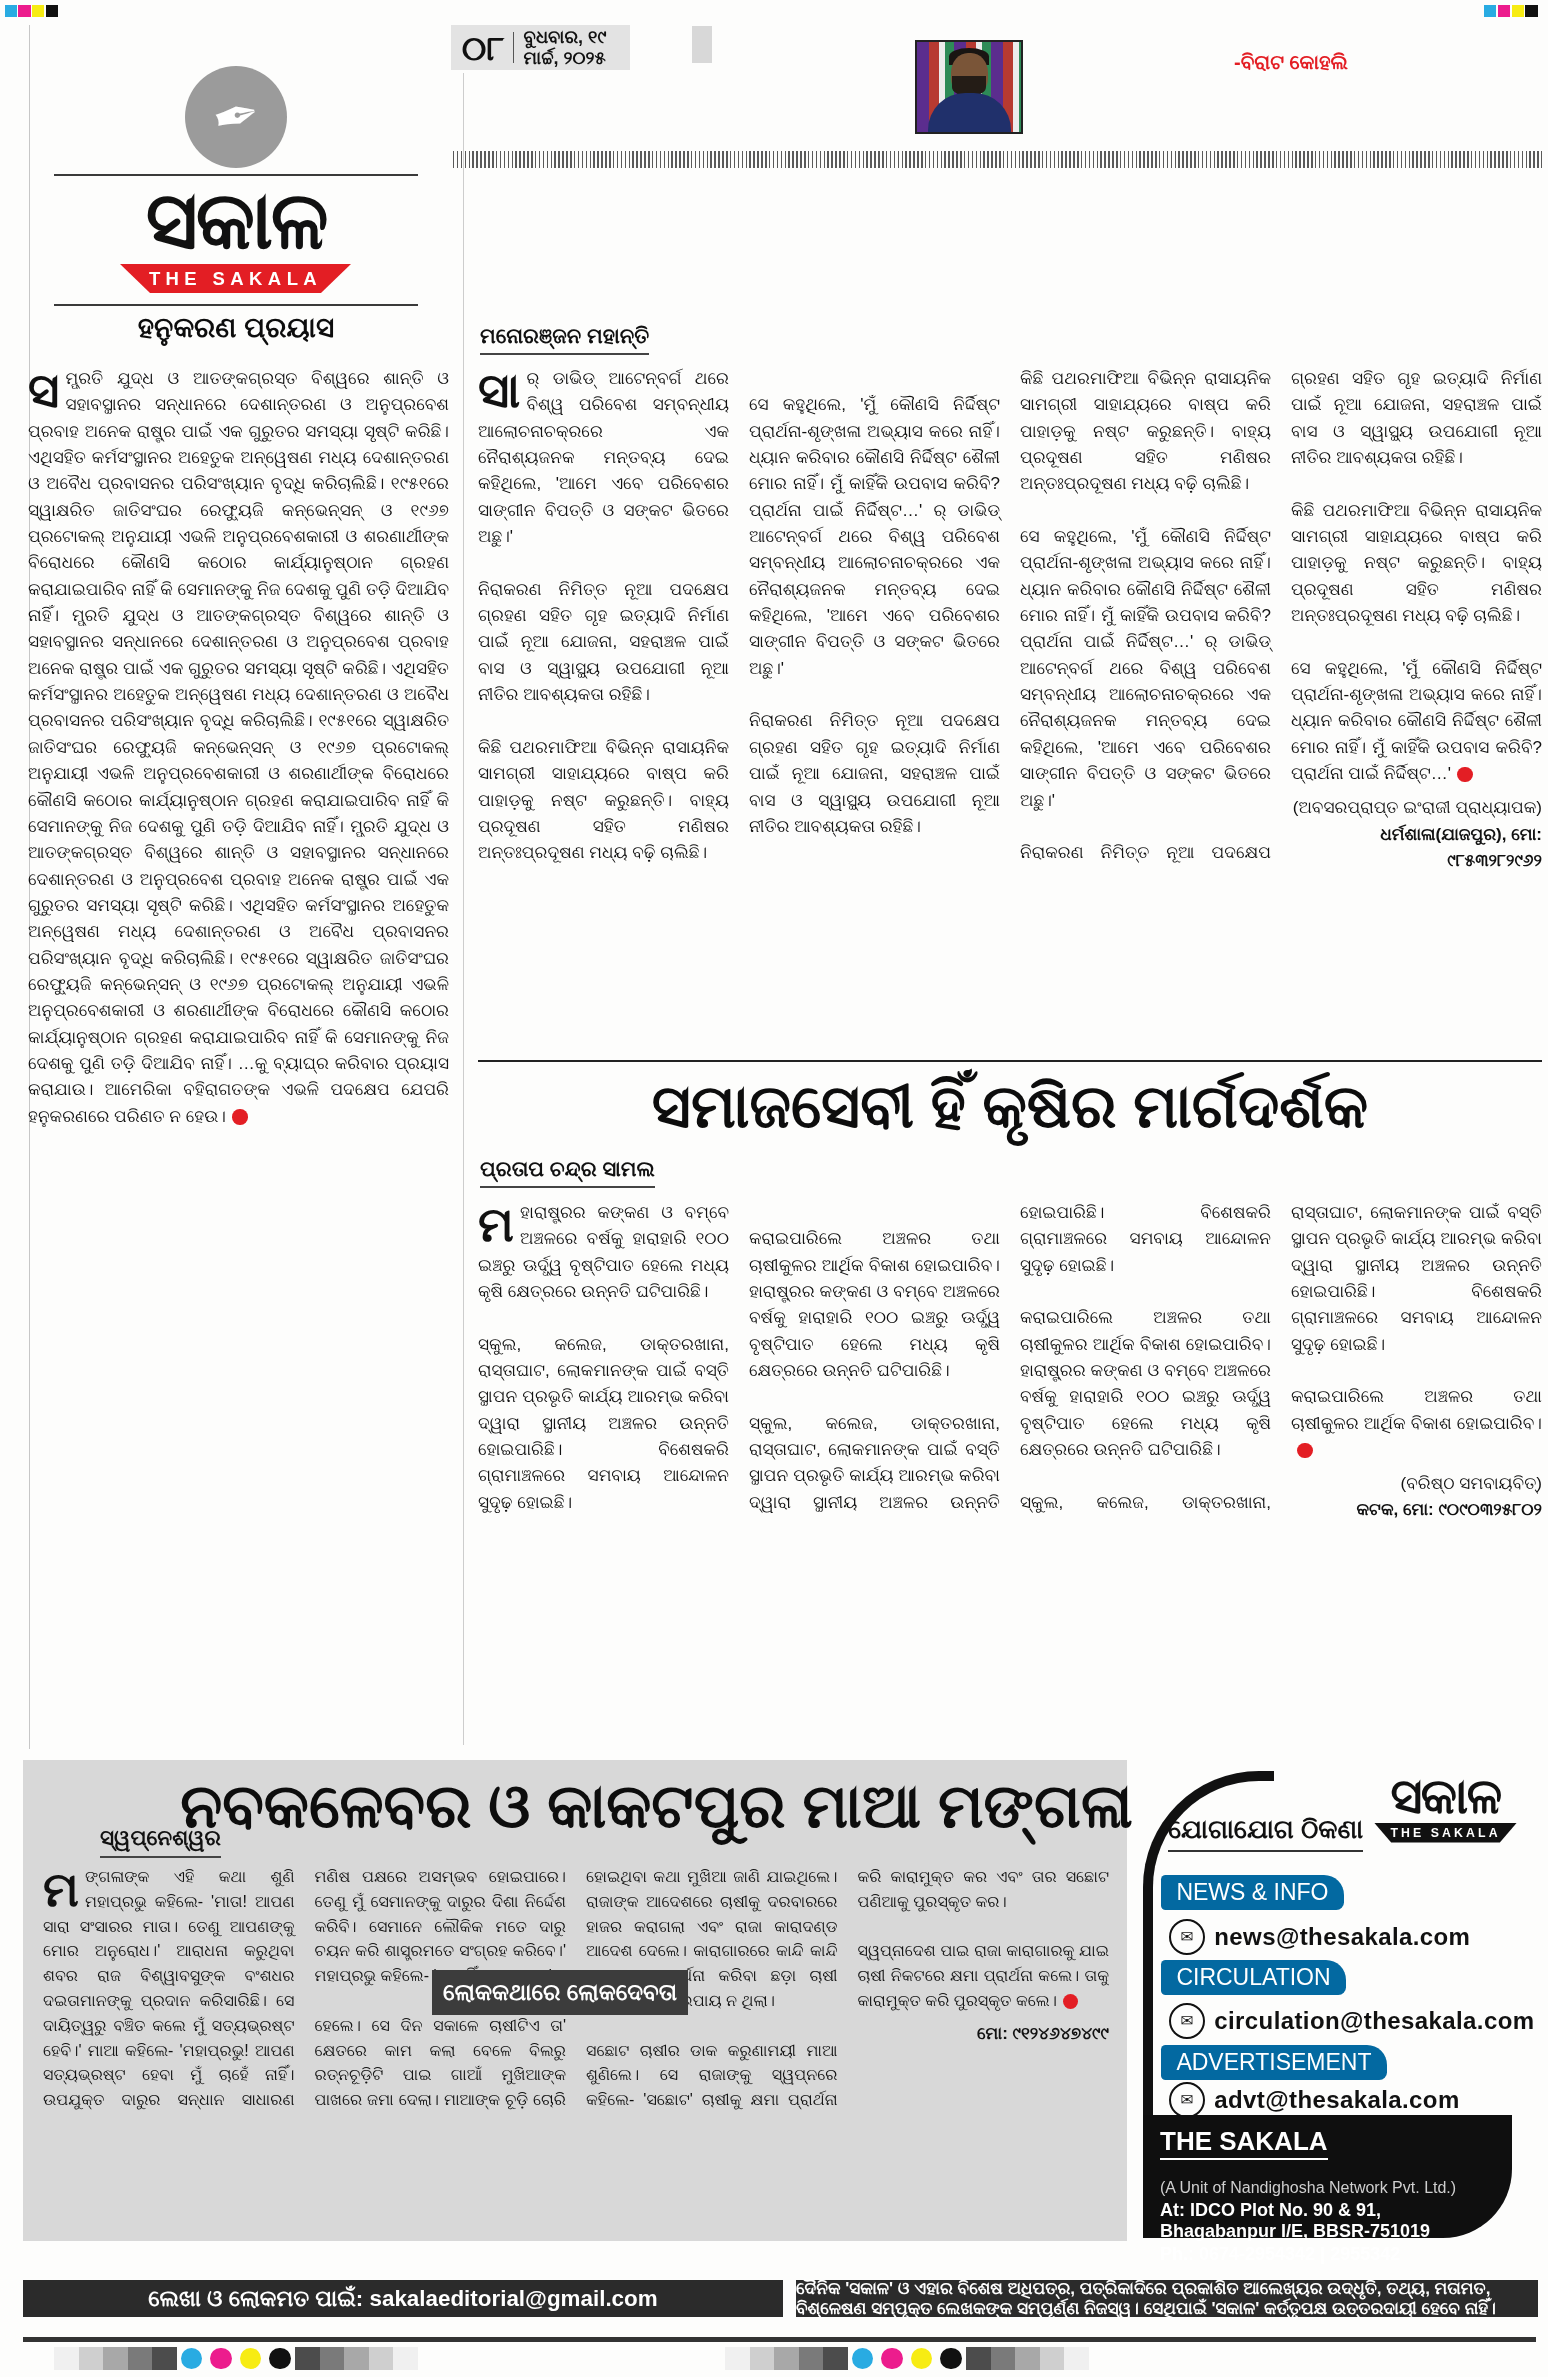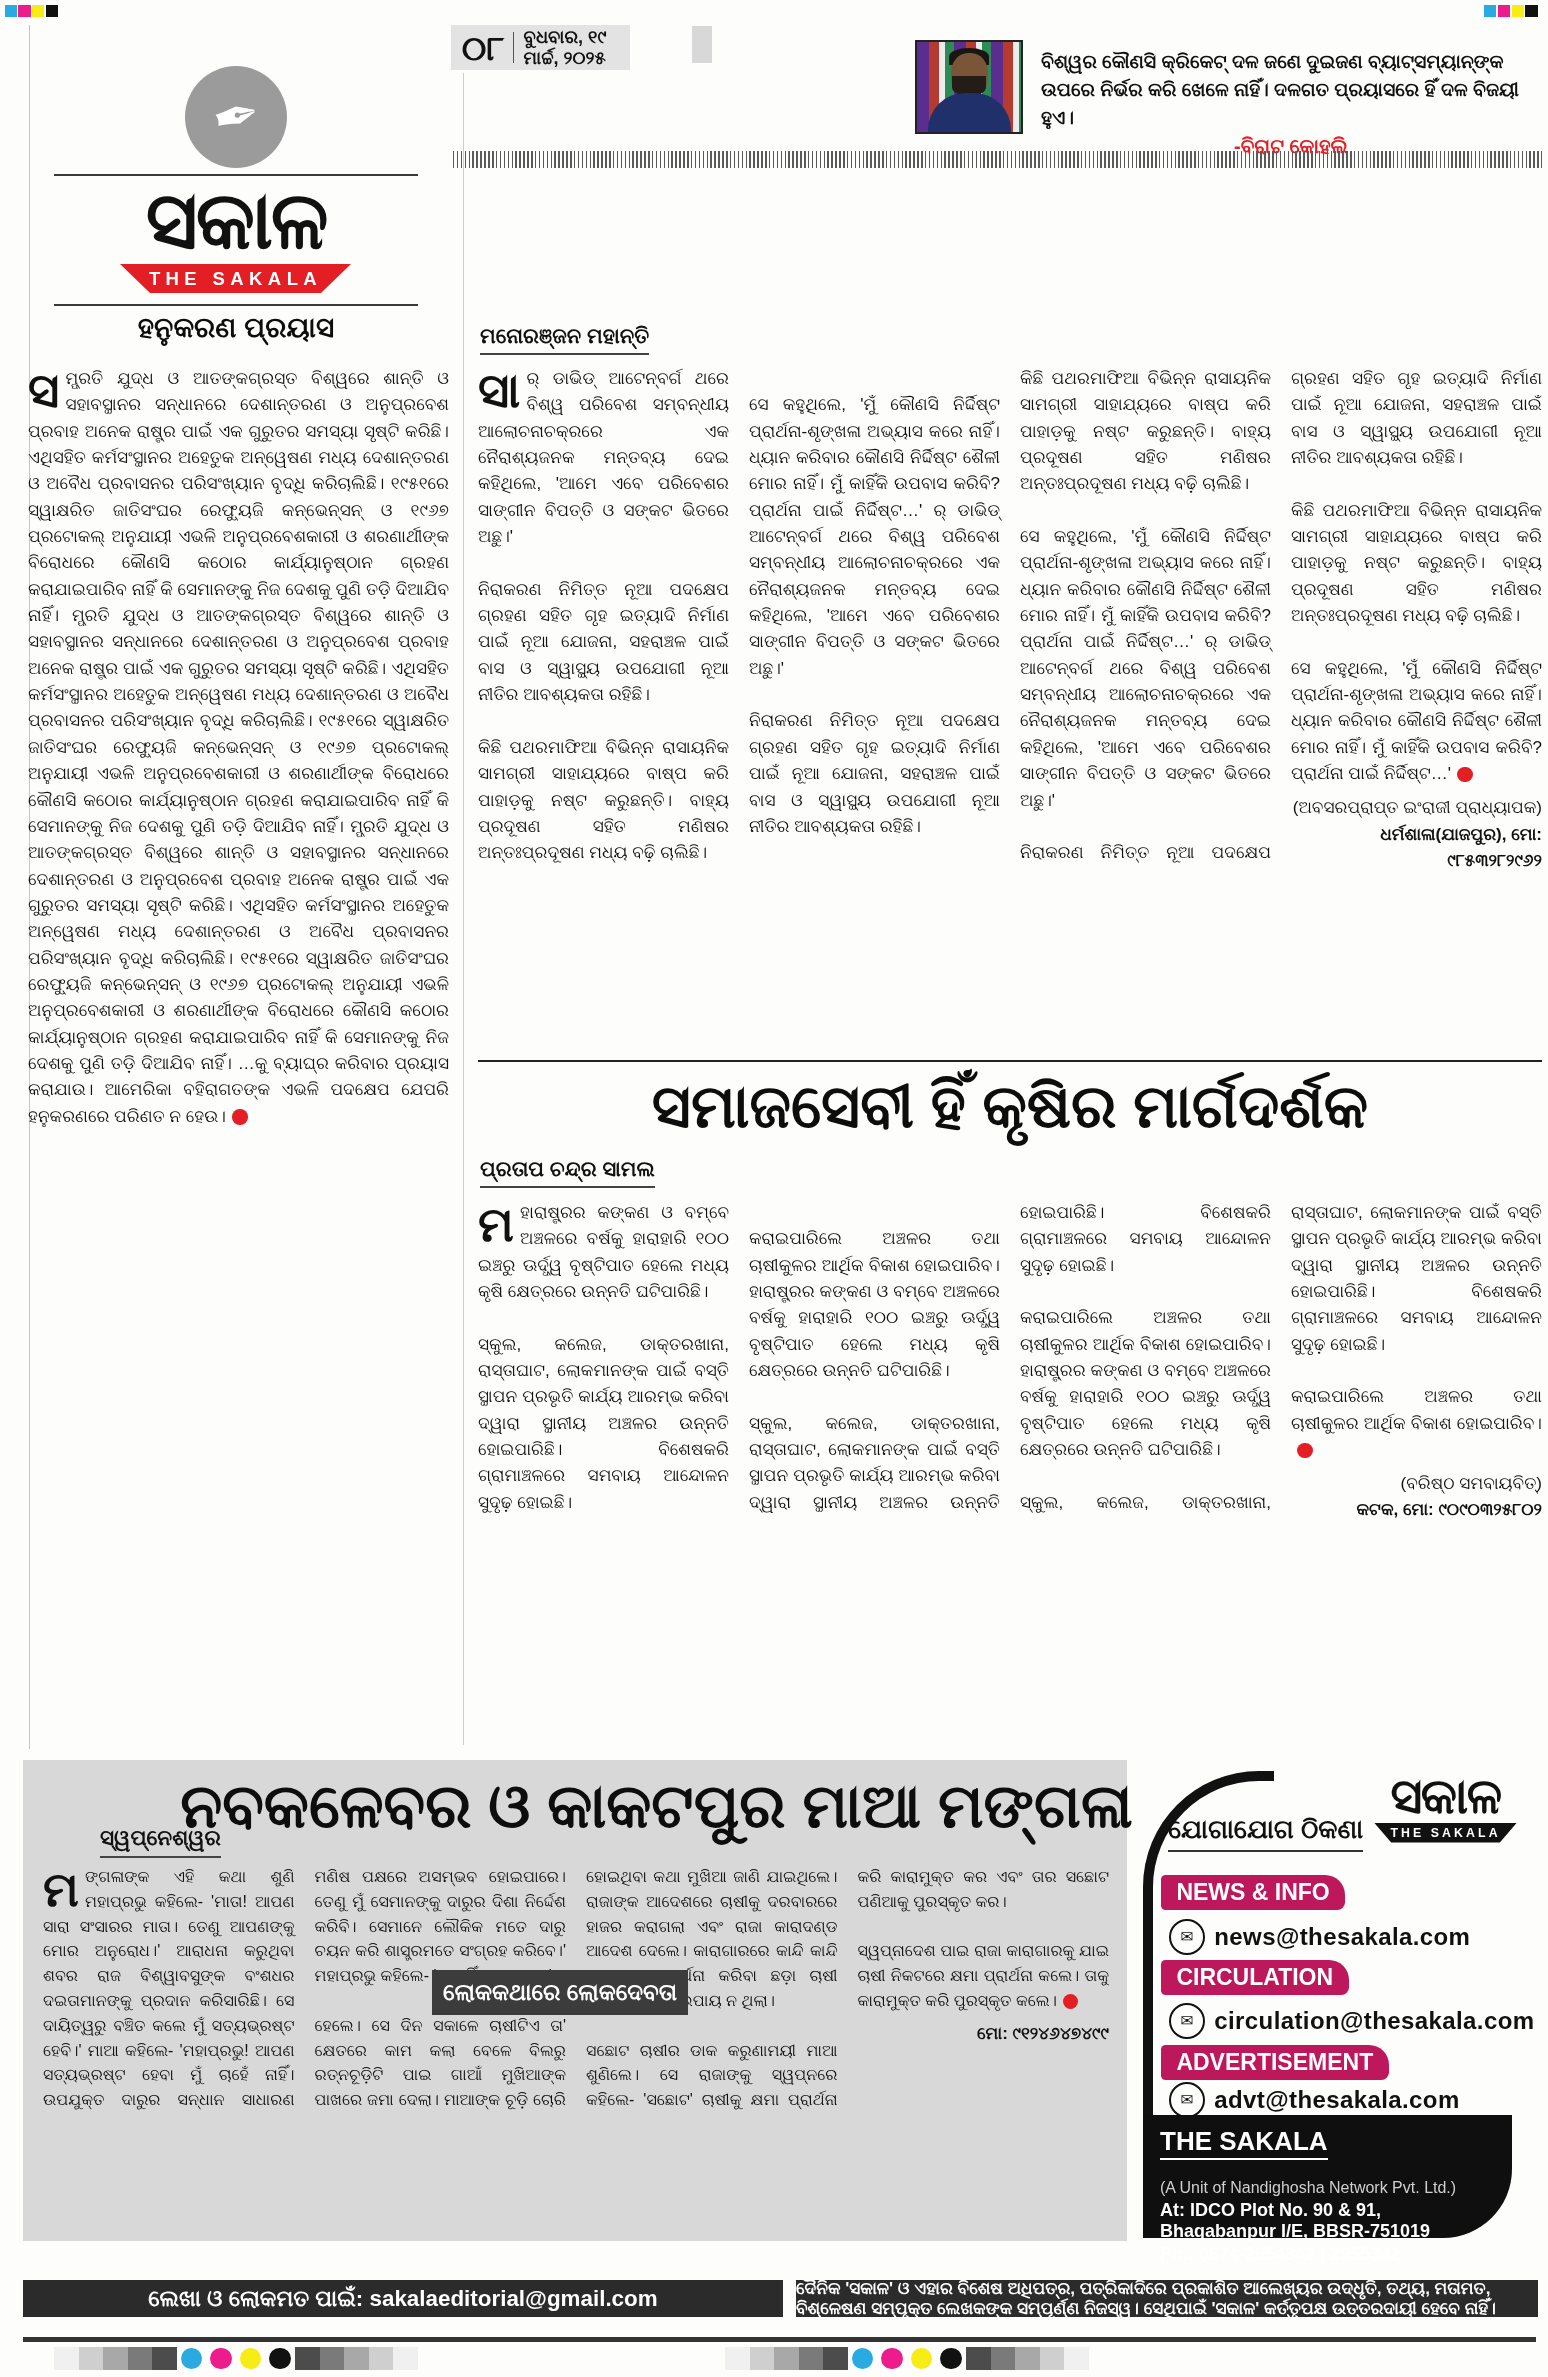--- a/index.html
+++ b/index.html
@@ -60,21 +60,21 @@
   .inset{left:432px;top:1970px;width:256px;height:45px;background:#3c3c3c;color:#fff;
          font-size:23px;font-weight:800;text-align:center;line-height:45px;}
 
   
   .contact-frame{left:1143px;top:1771px;width:131px;height:467px;border-left:10px solid #111;border-top:10px solid #111;border-top-left-radius:116px;box-sizing:border-box;}
   .contact-title{left:1168px;top:1814px;font-size:26px;font-weight:900;border-bottom:2.3px solid #333;padding-bottom:5px;}
   .mini-mast{left:1357px;top:1772px;width:177px;text-align:center;}
   .mini-name{font-size:49px;font-weight:900;letter-spacing:-1.5px;line-height:1;}
   .mini-banner{margin:1.5px auto 0;width:143px;height:20px;background:#111;clip-path:polygon(0 0,100% 0,88% 100%,12% 100%);
                color:#fff;font-size:12.3px;font-weight:800;letter-spacing:3.1px;line-height:20px;}
-  .pill{background:#be185d;color:#fff;font-weight:700;font-size:23px;padding:3.9px 15.4px;border-radius:4.6px 20px 7.7px 4.6px;display:inline-block;}
+  .pill{background:#0369a1;color:#fff;font-weight:400;font-size:23px;padding:3.9px 15.4px;border-radius:4.6px 20px 7.7px 4.6px;display:inline-block;}
   .mailrow{display:flex;align-items:center;gap:9.3px;}
   .env{width:32px;height:32px;border:2.3px solid #111;border-radius:50%;display:flex;align-items:center;justify-content:center;font-size:15.4px;flex:none;}
   .mail{font-size:24px;font-weight:700;letter-spacing:0.4px;}
   .addr{left:1143px;top:2115px;width:369px;height:123px;background:#0f0f0f;border-bottom-right-radius:69px;color:#fff;padding:10.8px 17px;box-sizing:border-box;}
   .addr-title{font-size:26px;font-weight:900;border-bottom:2.3px solid #fff;display:inline-block;padding-bottom:1.5px;}
   .addr-sub{font-size:16px;color:#cfcfcf;margin-top:19px;}
   .addr-line{font-size:18px;font-weight:700;margin-top:2.3px;}
 
   
   .fbar{background:#2b2b2b;color:#fff;height:37px;display:flex;align-items:center;justify-content:center;}
@@ -110,21 +110,20 @@
     <span class="datetxt">ବୁଧବାର, ୧୯ ମାର୍ଚ୍ଚ, ୨୦୨୫</span>
   </div>
 
   <div class="abs photo">
     <span class="hair"></span>
     <span class="head"></span>
     <span class="beard"></span>
     <span class="torso"></span>
   </div>
   <div class="abs quote">
-    <div class="quote-text">ବିଶ୍ୱର କୌଣସି କ୍ରିକେଟ୍ ଦଳ ଜଣେ ଦୁଇଜଣ ବ୍ୟାଟ୍‌ସମ୍ୟାନ୍‌ଙ୍କ ଉପରେ ନିର୍ଭର କରି ଖେଳେ ନାହିଁ। ଦଳଗତ ପ୍ରୟାସରେ ହିଁ ଦଳ ବିଜୟୀ ହୁଏ।</div>
     <div class="quote-attr" style="color:var(--red);text-align:center;">-ବିରାଟ କୋହଲି</div>
   </div>
 
   <div class="abs hatch"></div>
 
   <div class="abs pen-circle">
     <span class="pen-glyph">✒</span>
   </div>
   <div class="abs mast-rule" style="top:174px;"></div>
   <div class="abs mast-name">ସକାଳ</div>

